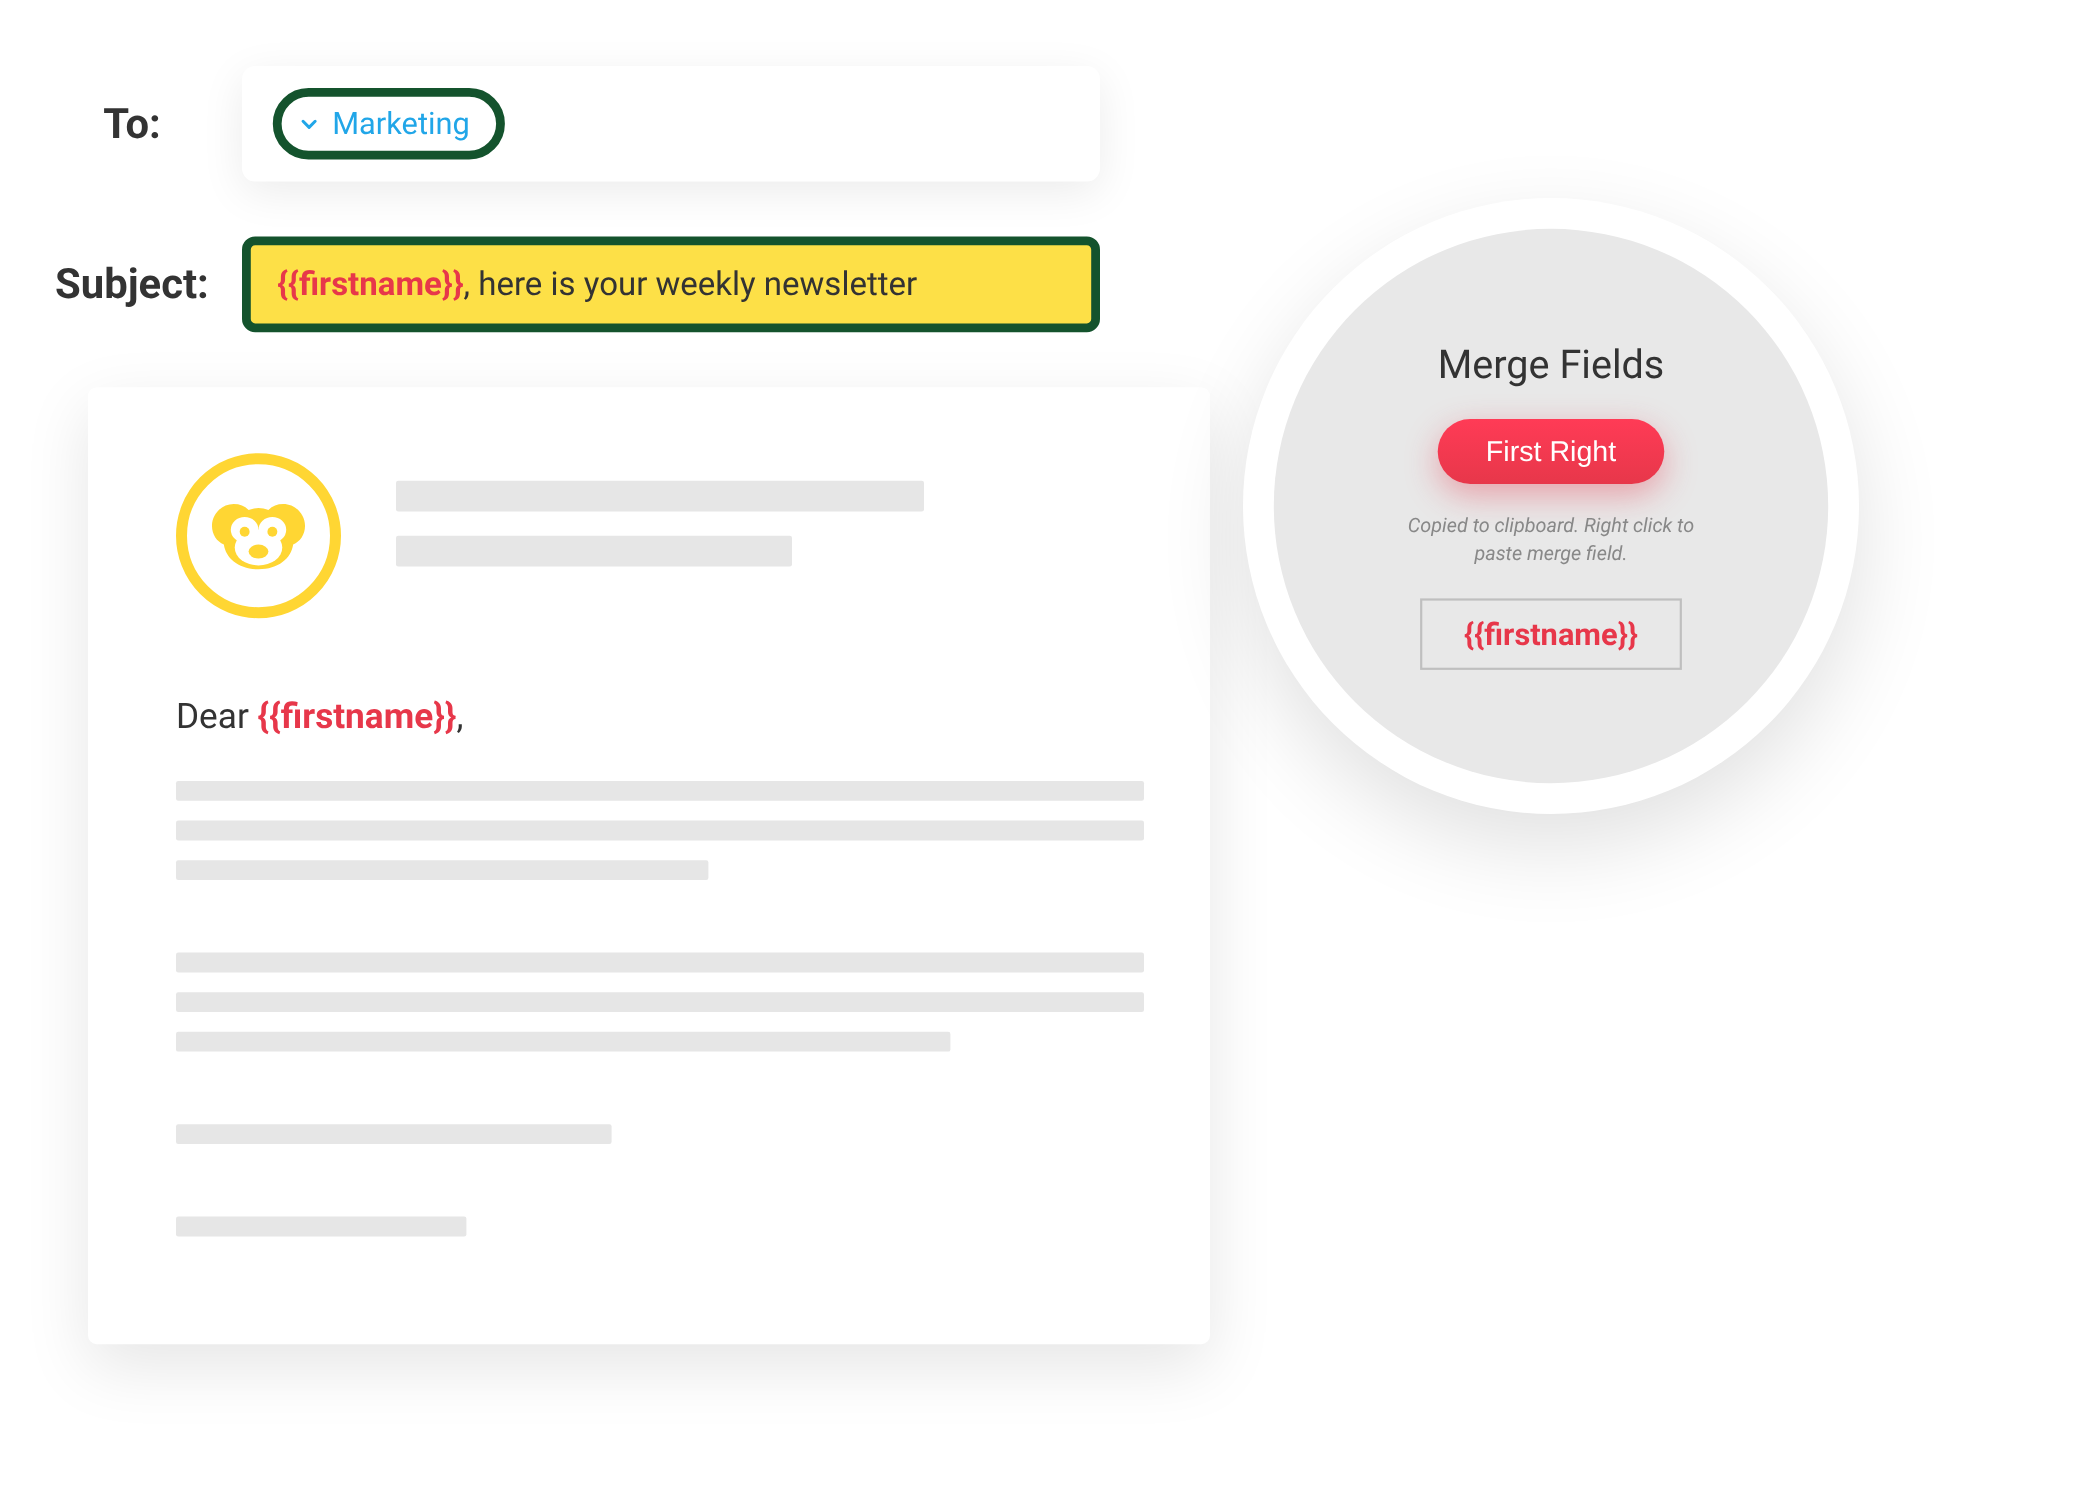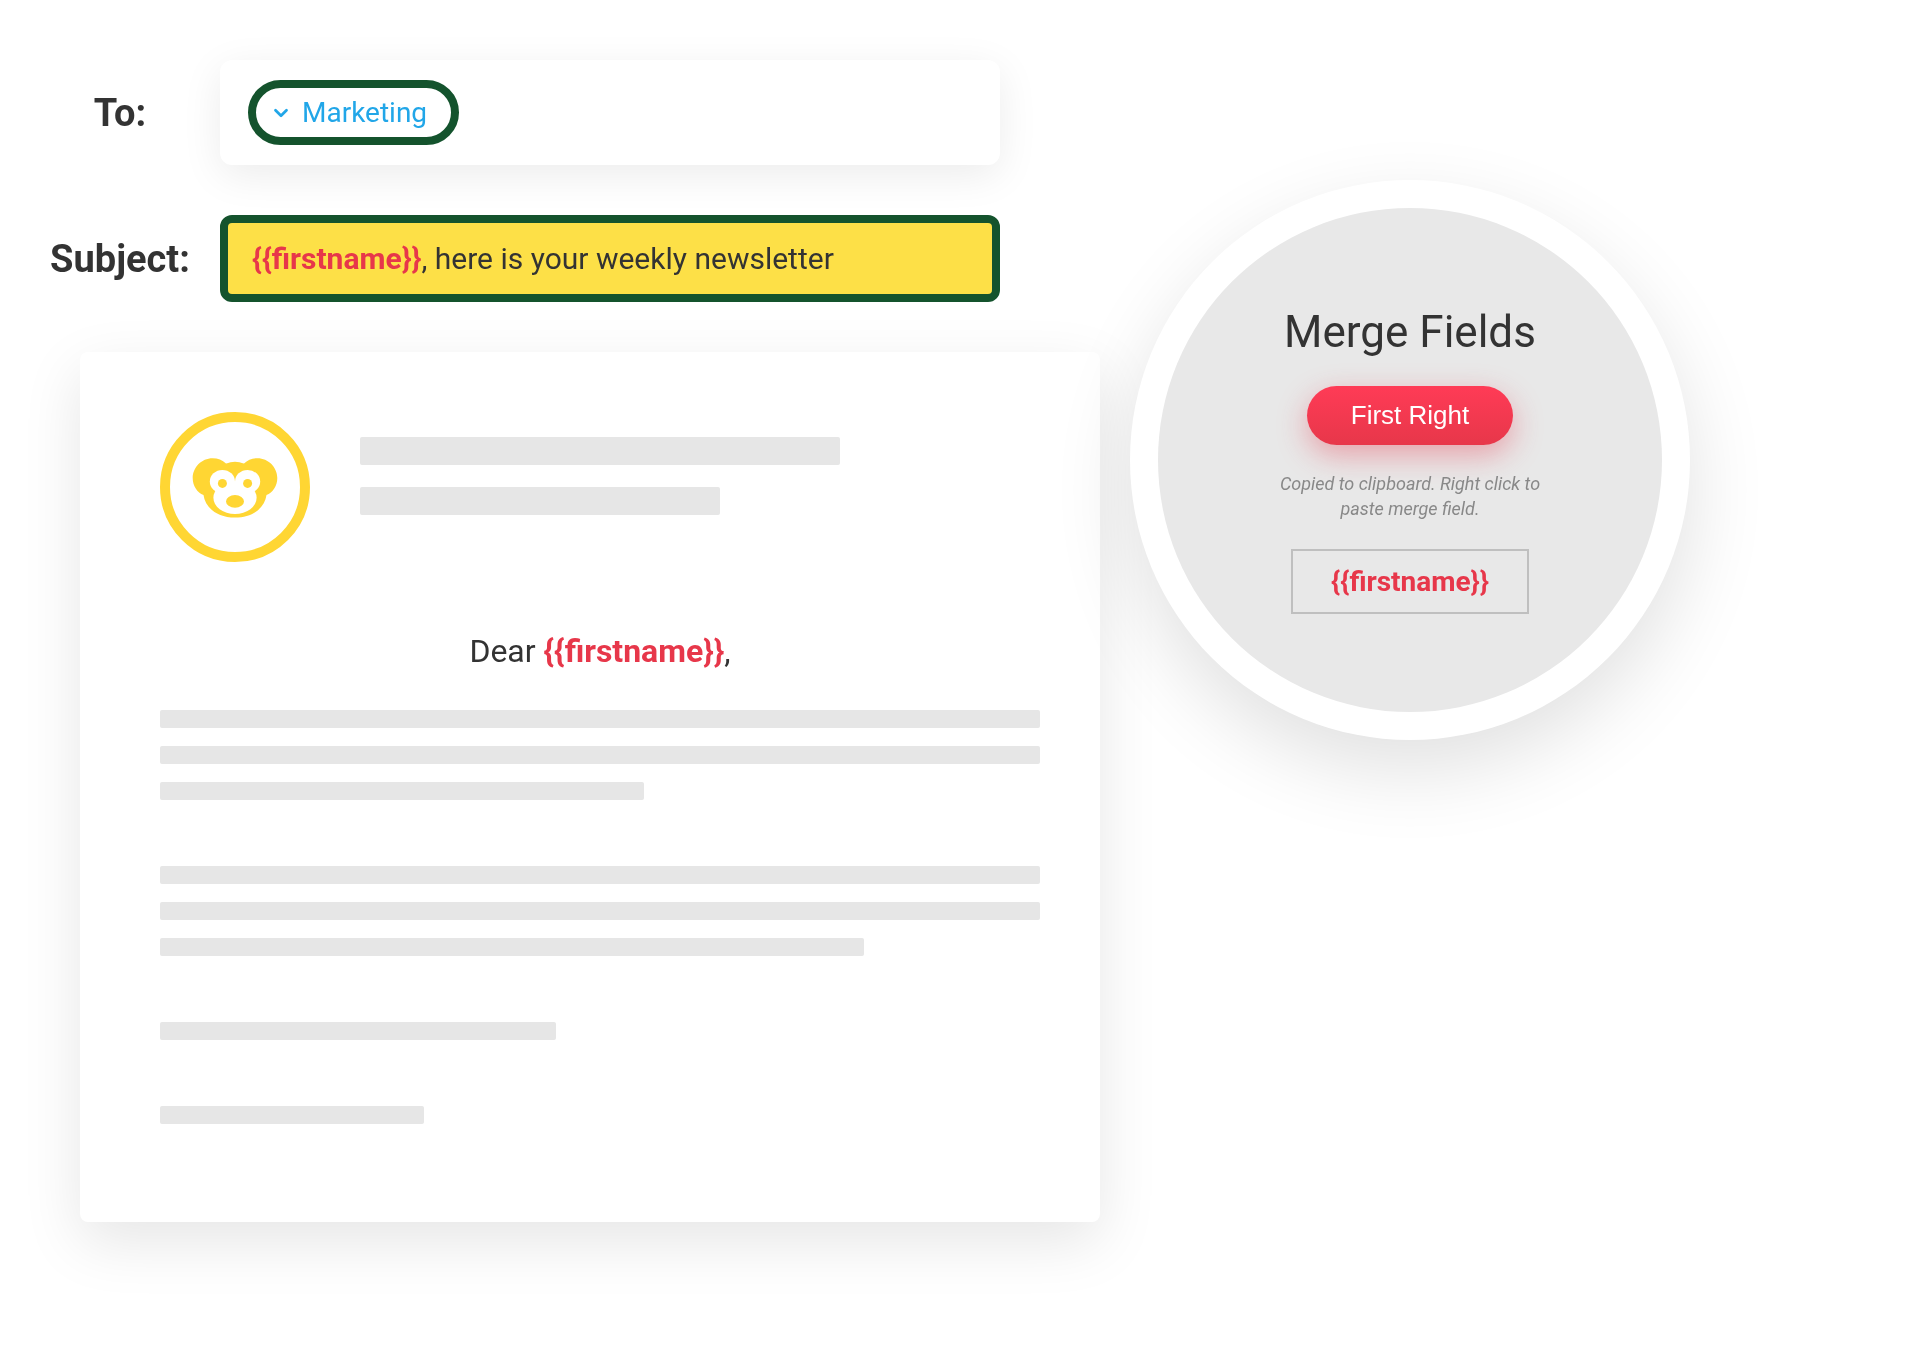--- a/index.html
+++ b/index.html
@@ -64,21 +64,20 @@
     font-weight: 700;
   }
   .email-card {
     margin-left: 30px;
     width: 1020px;
     background: #ffffff;
     border-radius: 8px;
     box-shadow: 0 20px 60px rgba(0,0,0,0.10);
     padding: 60px 60px 80px 80px;
     position: relative;
-    text-align: center;
   }
   .email-header {
     display: flex;
     align-items: center;
     gap: 50px;
     margin-bottom: 70px;
   }
   .monkey-logo {
     width: 150px;
     height: 150px;
@@ -129,21 +128,21 @@
     border-radius: 50%;
     background: #e8e8e8;
     display: flex;
     flex-direction: column;
     align-items: center;
     justify-content: center;
     padding: 40px;
     text-align: center;
   }
   .pop-title {
-    font-size: 44px;
+    font-size: 36px;
     color: #333333;
     font-weight: 400;
     margin-bottom: 28px;
   }
   .pop-btn {
     background: linear-gradient(#ff3b56,#e7374a);
     color: #ffffff;
     font-size: 26px;
     font-weight: 400;
     padding: 14px 44px;

